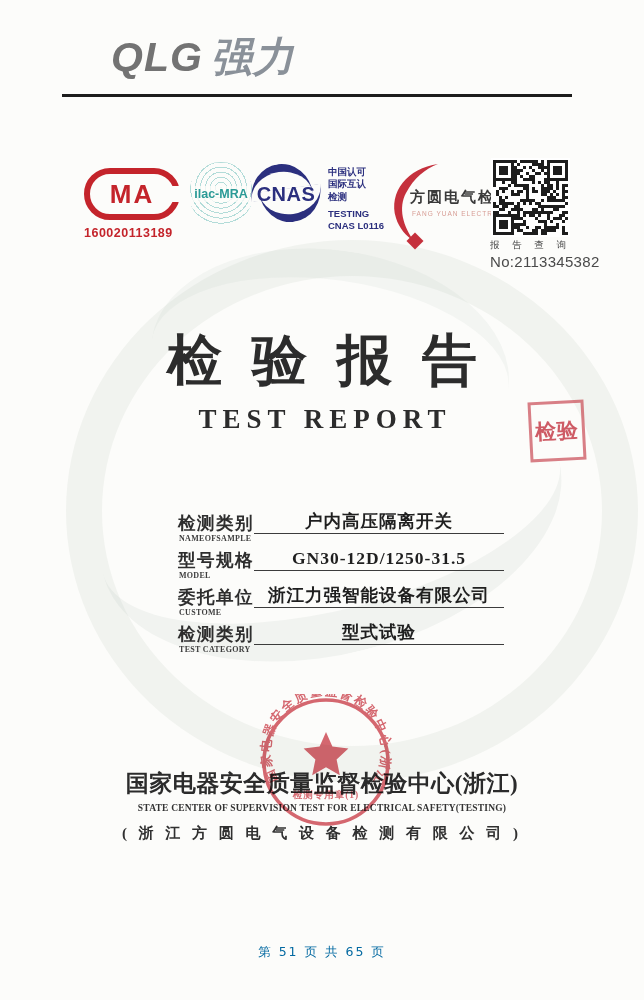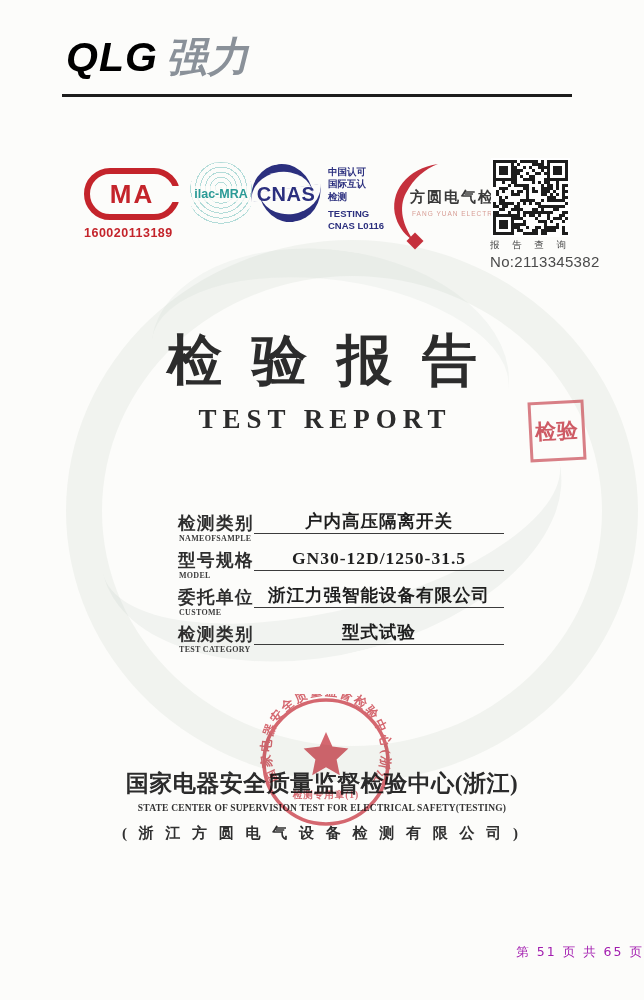--- a/index.html
+++ b/index.html
@@ -8,21 +8,21 @@
   
   .wm-ring{position:absolute;left:66px;top:240px;width:500px;height:470px;border:36px solid rgba(168,182,172,.13);
            border-radius:50%;}
   .wm-swoosh{position:absolute;left:96px;top:380px;width:470px;height:230px;border-bottom:44px solid rgba(168,182,172,.12);
              border-radius:50%;transform:rotate(-14deg);}
   .wm-swoosh2{position:absolute;left:150px;top:250px;width:360px;height:200px;border-top:30px solid rgba(168,182,172,.10);
              border-radius:50%;transform:rotate(8deg);}
   
   .brand{position:absolute;left:66px;top:30px;font-style:italic;font-weight:800;font-size:41px;letter-spacing:1px;
          white-space:nowrap;}
-  .brand .qlg{color:#000000;}
+  .brand .qlg{color:#737373;margin-left:45px;}
   .brand .ql{color:#8a9199;margin-left:8px;}
   .rule{position:absolute;left:62px;top:94px;width:510px;height:3px;background:#1c1c1c;}
   
   .cma{position:absolute;left:84px;top:168px;width:110px;text-align:left;}
   .cma-shape{position:relative;width:84px;height:40px;border:6px solid #c4242b;border-radius:26px;
              display:flex;align-items:center;justify-content:center;}
   .cma-shape::after{content:"";position:absolute;right:-7px;top:50%;transform:translateY(-50%);
                     width:9px;height:16px;background:#fcfcfa;}
   .cma-ma{color:#c4242b;font-weight:800;font-size:26px;letter-spacing:2px;line-height:1;}
   .cma-num{color:#c4242b;font-weight:700;font-size:12.5px;margin-top:6px;letter-spacing:.5px;}
@@ -68,21 +68,21 @@
         font-size:8px;color:#3e3e3e;letter-spacing:.3px;}
   .fline{flex:1;border-bottom:1.6px solid #3c3c3c;text-align:center;font-family:"Liberation Serif",serif;
          font-weight:700;font-size:17.5px;color:#1f1f1f;letter-spacing:1px;line-height:1;padding-bottom:3px;}
   
   .issuer{position:absolute;left:0;top:768px;width:100%;text-align:center;}
   .issuer-cn{font-family:"Liberation Serif",serif;font-weight:700;font-size:23px;color:#2b2b2b;letter-spacing:.5px;}
   .issuer-en{font-family:"Liberation Serif",serif;font-weight:700;font-size:9.5px;color:#333;margin-top:4px;letter-spacing:.2px;}
   .issuer-co{font-family:"Liberation Serif",serif;font-weight:700;font-size:15px;color:#303030;margin-top:11px;letter-spacing:4px;}
   .stamp{position:absolute;left:258px;top:694px;width:136px;height:136px;opacity:.82;mix-blend-mode:multiply;}
   
-  .footer{position:absolute;left:0;top:944px;width:100%;text-align:right;font-size:12.5px;color:#a21caf;
+  .footer{position:absolute;left:0;top:944px;width:100%;text-align:center;font-size:12.5px;color:#0369a1;
           letter-spacing:2px;font-family:"DejaVu Sans",sans-serif;}
 </style>
 </head>
 <body>
 
 <div class="page">
 
   <div class="wm-ring"></div>
   <div class="wm-swoosh"></div>
   <div class="wm-swoosh2"></div>

